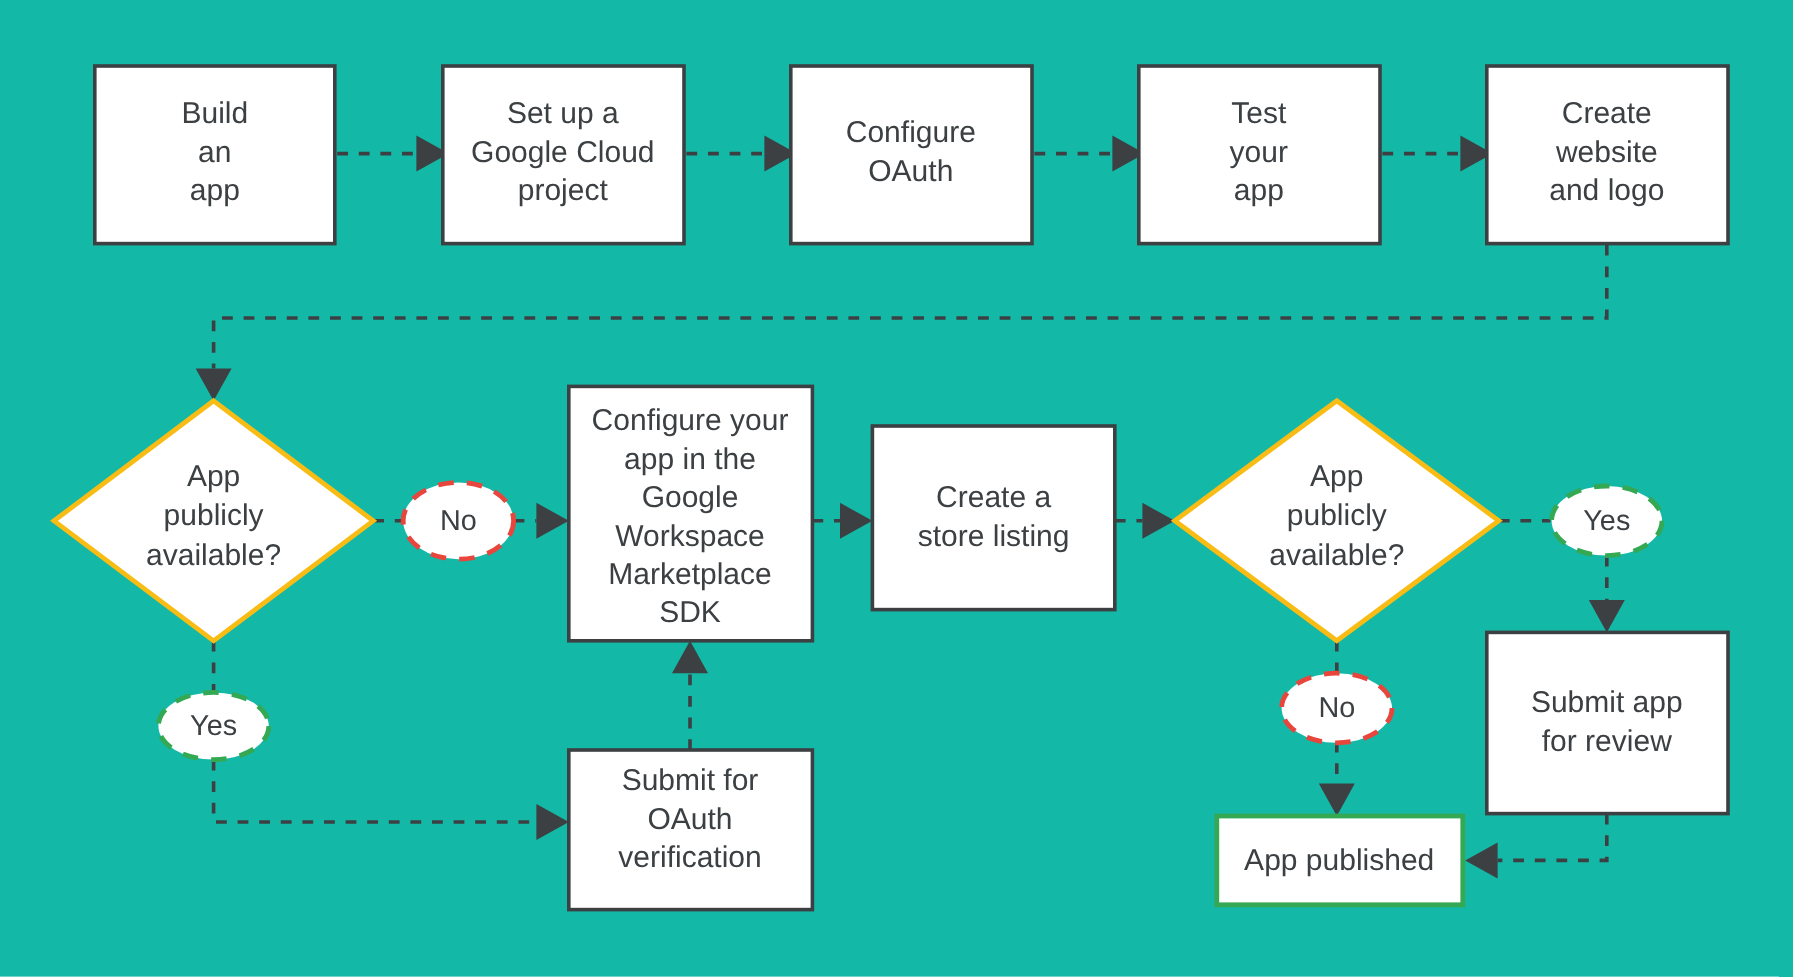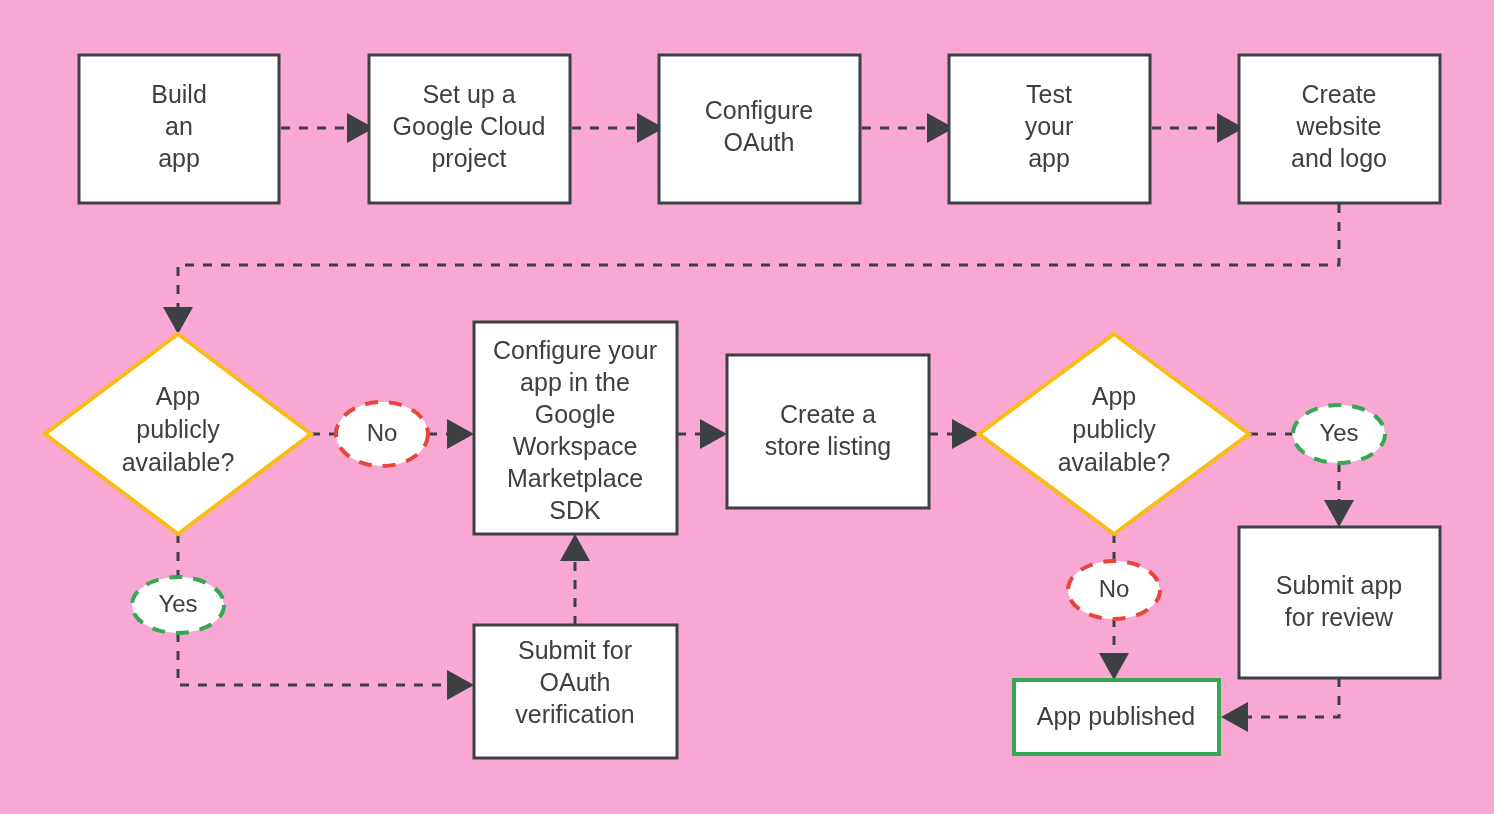--- a/index.html
+++ b/index.html
@@ -8,21 +8,21 @@
     padding: 0;
     background: #ffffff;
   }
   body {
     font-family: "Liberation Sans", "DejaVu Sans", sans-serif;
   }
   #canvas {
     position: relative;
     width: 1494px;
     height: 814px;
-    background: #f9a8d4;
+    background: #14b8a6;
     overflow: hidden;
     text-decoration: underline;
   }
   svg.layer {
     position: absolute;
     top: 0;
     left: 0;
     width: 1494px;
     height: 814px;
   }

